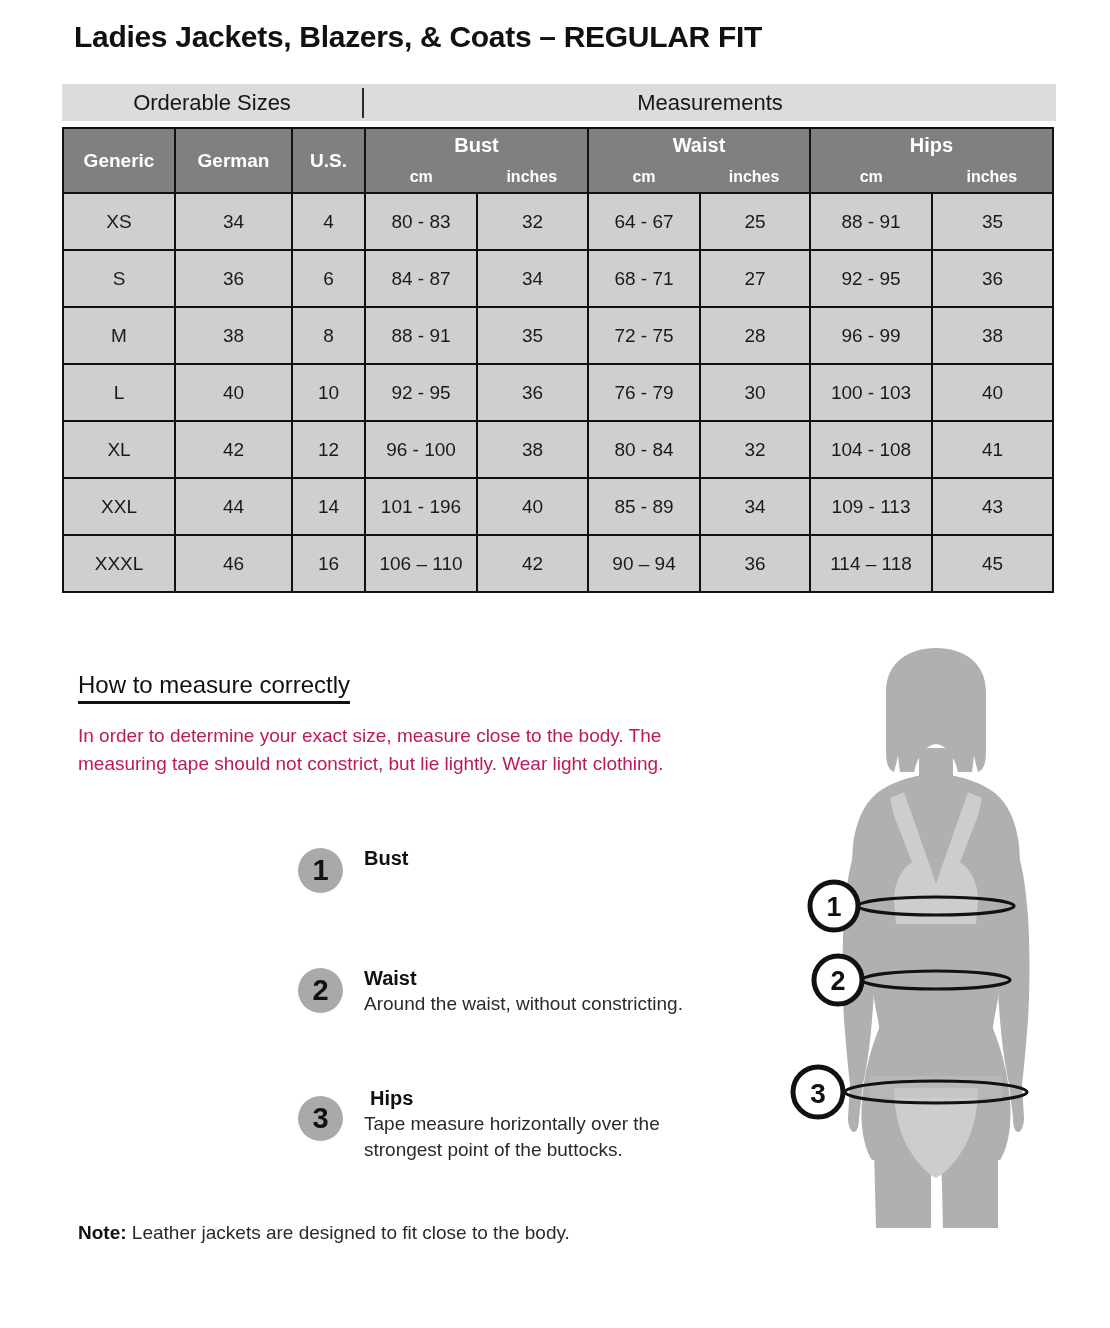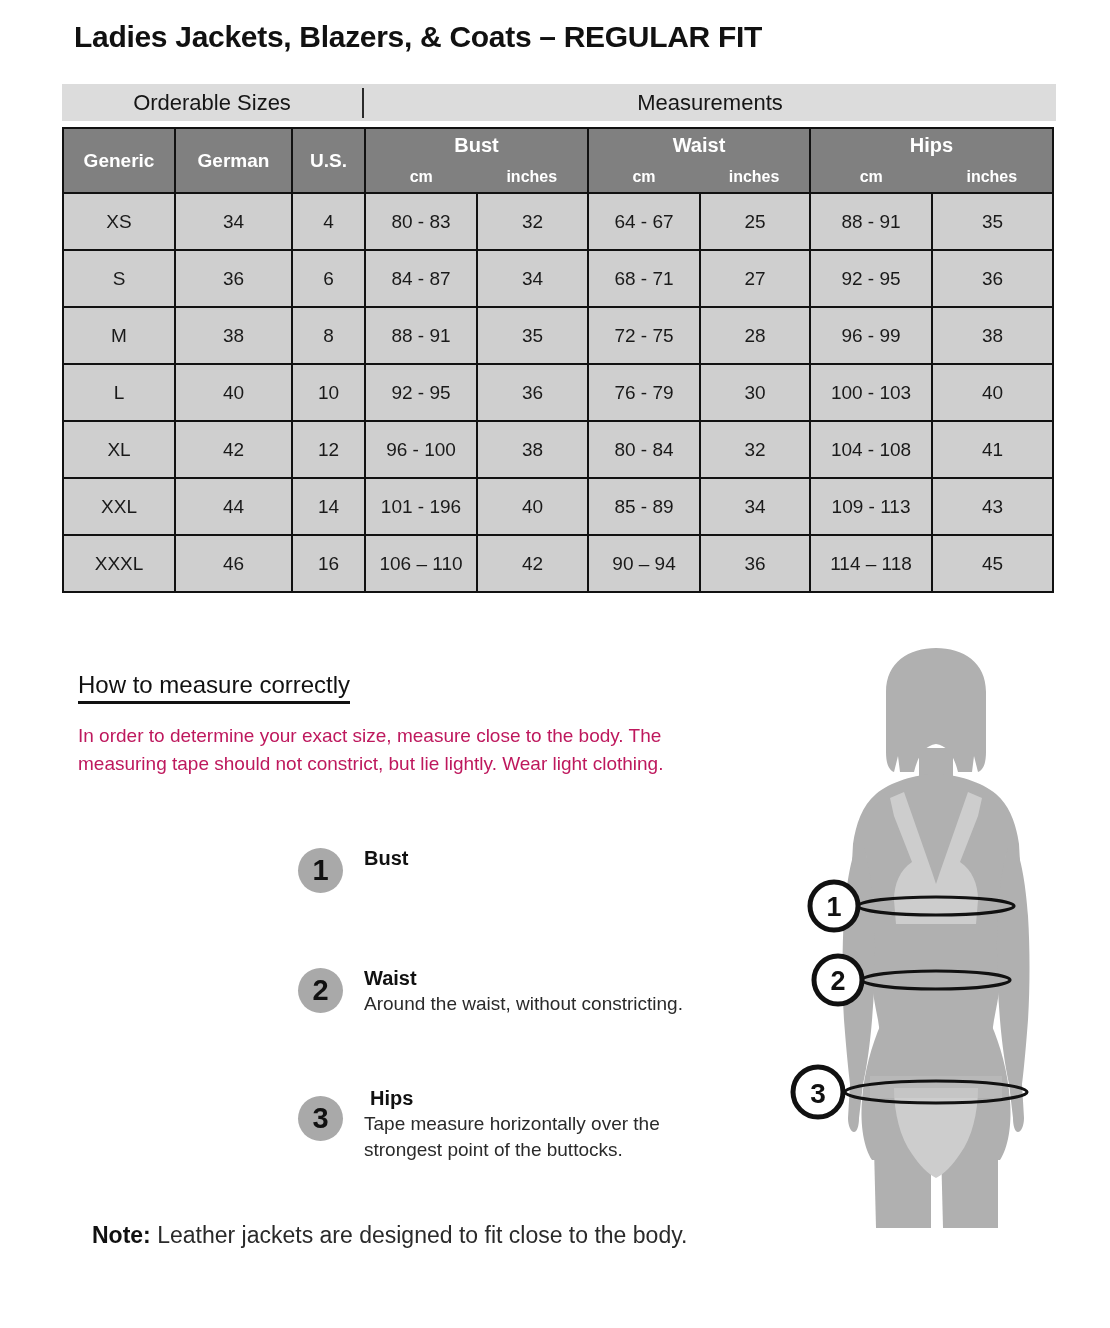--- a/index.html
+++ b/index.html
@@ -165,23 +165,23 @@
     line-height: 1.35;
   }
   .step-2 { margin-top: 28px; }
   .step-3 { margin-top: 28px; }
   .step-3 .step-title { padding-left: 6px; }
   .step-3 .step-badge { top: 10px; }
 
   
   .note {
     position: absolute;
-    left: 92px;
+    left: 78px;
     top: 1222px;
-    font-size: 23px;
+    font-size: 19px;
     color: #2a2a2a;
   }
   .note b { color: #111111; }
 
   
   .figure-wrap {
     position: absolute;
     left: 786px;
     top: 648px;
     width: 300px;

